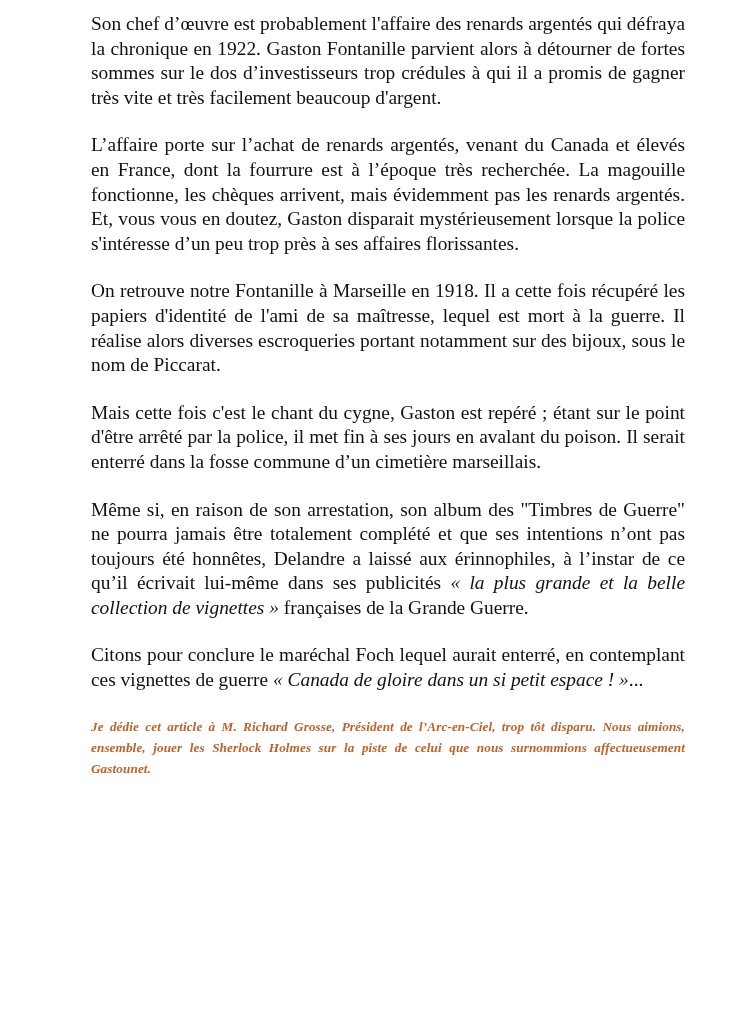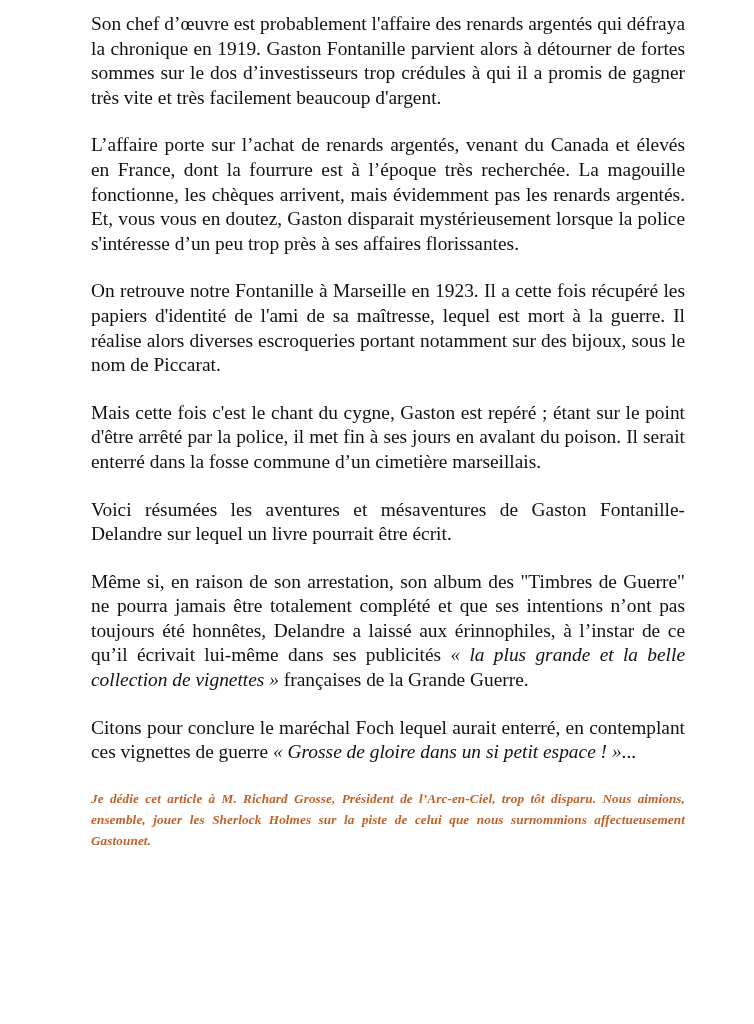--- a/index.html
+++ b/index.html
@@ -16,22 +16,21 @@
     font-family: "Liberation Serif", serif; font-weight: bold; font-style: italic;
     font-size: 13.2px; line-height: 21px; color: #c0622a; text-align: justify;
     letter-spacing: 0.1px;
   }
 </style>
 </head>
 <body>
 
 <div class="page" style="color: rgb(17, 17, 17);">
   <div id="paras">
-    <p class="para"><span>Son chef d’œuvre est probablement l'affaire des renards argentés qui défraya la chronique en 1919. Gaston Fontanille parvient alors à détourner de fortes sommes sur le dos d’investisseurs trop crédules à qui il a promis de gagner très vite et très facilement beaucoup d'argent.</span></p>
+    <p class="para"><span>Son chef d’œuvre est probablement l'affaire des renards argentés qui défraya la chronique en 1922. Gaston Fontanille parvient alors à détourner de fortes sommes sur le dos d’investisseurs trop crédules à qui il a promis de gagner très vite et très facilement beaucoup d'argent.</span></p>
     <p class="para"><span>L’affaire porte sur l’achat de renards argentés, venant du Canada et élevés en France, dont la fourrure est à l’époque très recherchée. La magouille fonctionne, les chèques arrivent, mais évidemment pas les renards argentés. Et, vous vous en doutez, Gaston disparait mystérieusement lorsque la police s'intéresse d’un peu trop près à ses affaires florissantes.</span></p>
-    <p class="para"><span>On retrouve notre Fontanille à Marseille en 1923. Il a cette fois récupéré les papiers d'identité de l'ami de sa maîtresse, lequel est mort à la guerre. Il réalise alors diverses escroqueries portant notamment sur des bijoux, sous le nom de Piccarat.</span></p>
+    <p class="para"><span>On retrouve notre Fontanille à Marseille en 1918. Il a cette fois récupéré les papiers d'identité de l'ami de sa maîtresse, lequel est mort à la guerre. Il réalise alors diverses escroqueries portant notamment sur des bijoux, sous le nom de Piccarat.</span></p>
     <p class="para"><span>Mais cette fois c'est le chant du cygne, Gaston est repéré ; étant sur le point d'être arrêté par la police, il met fin à ses jours en avalant du poison. Il serait enterré dans la fosse commune d’un cimetière marseillais.</span></p>
-    <p class="para"><span>Voici résumées les aventures et mésaventures de Gaston Fontanille-Delandre sur lequel un livre pourrait être écrit.</span></p>
     <p class="para"><span>Même si, en raison de son arrestation, son album des "Timbres de Guerre" ne pourra jamais être totalement complété et que ses intentions n’ont pas toujours été honnêtes, Delandre a laissé aux érinnophiles, à l’instar de ce qu’il écrivait lui-même dans ses publicités </span><span class="q">« la plus grande et la belle collection de vignettes »</span><span> françaises de la Grande Guerre.</span></p>
-    <p class="para"><span>Citons pour conclure le maréchal Foch lequel aurait enterré, en contemplant ces vignettes de guerre </span><span class="q">« Grosse de gloire dans un si petit espace ! »</span><span>...</span></p>
+    <p class="para"><span>Citons pour conclure le maréchal Foch lequel aurait enterré, en contemplant ces vignettes de guerre </span><span class="q">« Canada de gloire dans un si petit espace ! »</span><span>...</span></p>
   </div>
   <p class="dedication" style="color: rgb(192, 98, 42);">Je dédie cet article à M. Richard Grosse, Président de l’Arc-en-Ciel, trop tôt disparu. Nous aimions, ensemble, jouer les Sherlock Holmes sur la piste de celui que nous surnommions affectueusement Gastounet.</p>
 </div>
 
 </body></html>

